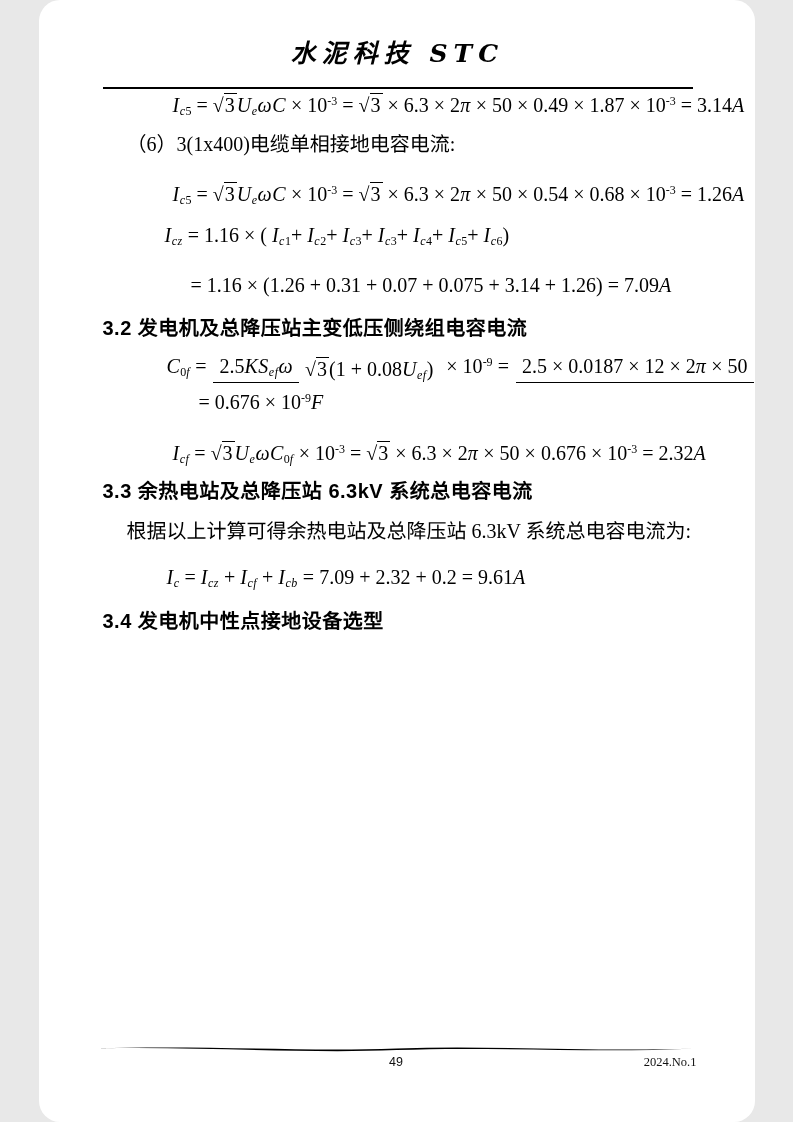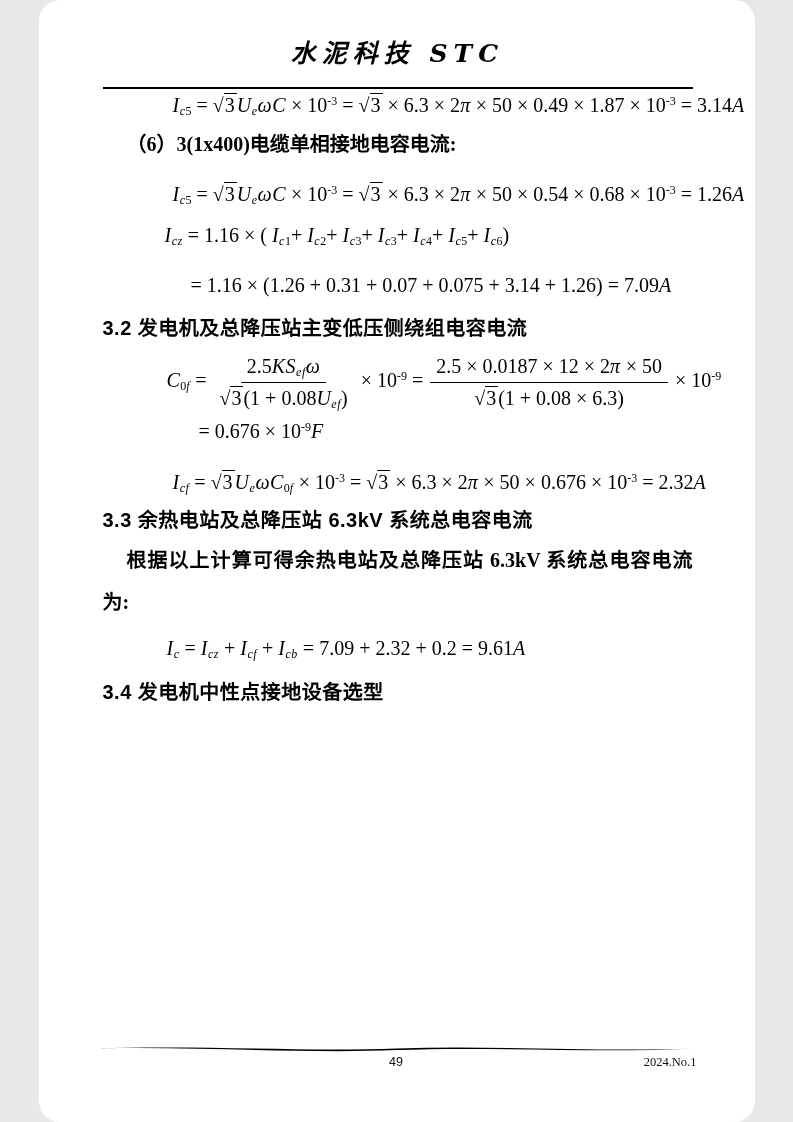--- a/index.html
+++ b/index.html
@@ -21,31 +21,31 @@
     font-family:"Liberation Serif", serif;
   }
   .formula i{font-style:italic;letter-spacing:0.5px;}
   .formula sub,.formula sup{font-size:0.60em;line-height:0;}
   .formula sub{vertical-align:-0.28em;}
   .formula sup{vertical-align:0.55em;}
   .sqrt{white-space:nowrap;}
   .sqrt .rad{border-top:1.6px solid #000;padding:0 2px 0 1px;}
   .frac-line{line-height:normal;}
   .frac{
-    display:inline-flex;flex-direction:column;align-items:center;
+    display:inline-flex;align-items:center;
     vertical-align:middle;text-align:center;margin:0 2px;
   }
   .frac .num{border-bottom:1.6px solid #000;padding:0 6px 2px;line-height:27px;}
   .frac .den{padding:2px 6px 0;line-height:27px;}
   .para{
     font-size:20px;line-height:42px;margin:0;text-align:justify;
     font-family:"Liberation Serif", serif;
   }
   .para.tight{line-height:36px;}
-  .indent-sm{text-indent:1.2em;font-weight:bold;}
+  .indent-sm{text-indent:1.2em;}
   .indent-lg{text-indent:2em;}
   .h-sec{
     margin:0;font-size:20px;line-height:28px;font-weight:700;
     font-family:"Liberation Sans", sans-serif;letter-spacing:0.5px;
   }
   .footer{position:absolute;left:57px;right:58px;top:1044px;}
   .footer-bar{display:block;width:100%;height:9px;}
   .footer-bar path{fill:#000;}
   .footer-row{
     position:relative;margin-top:1px;

